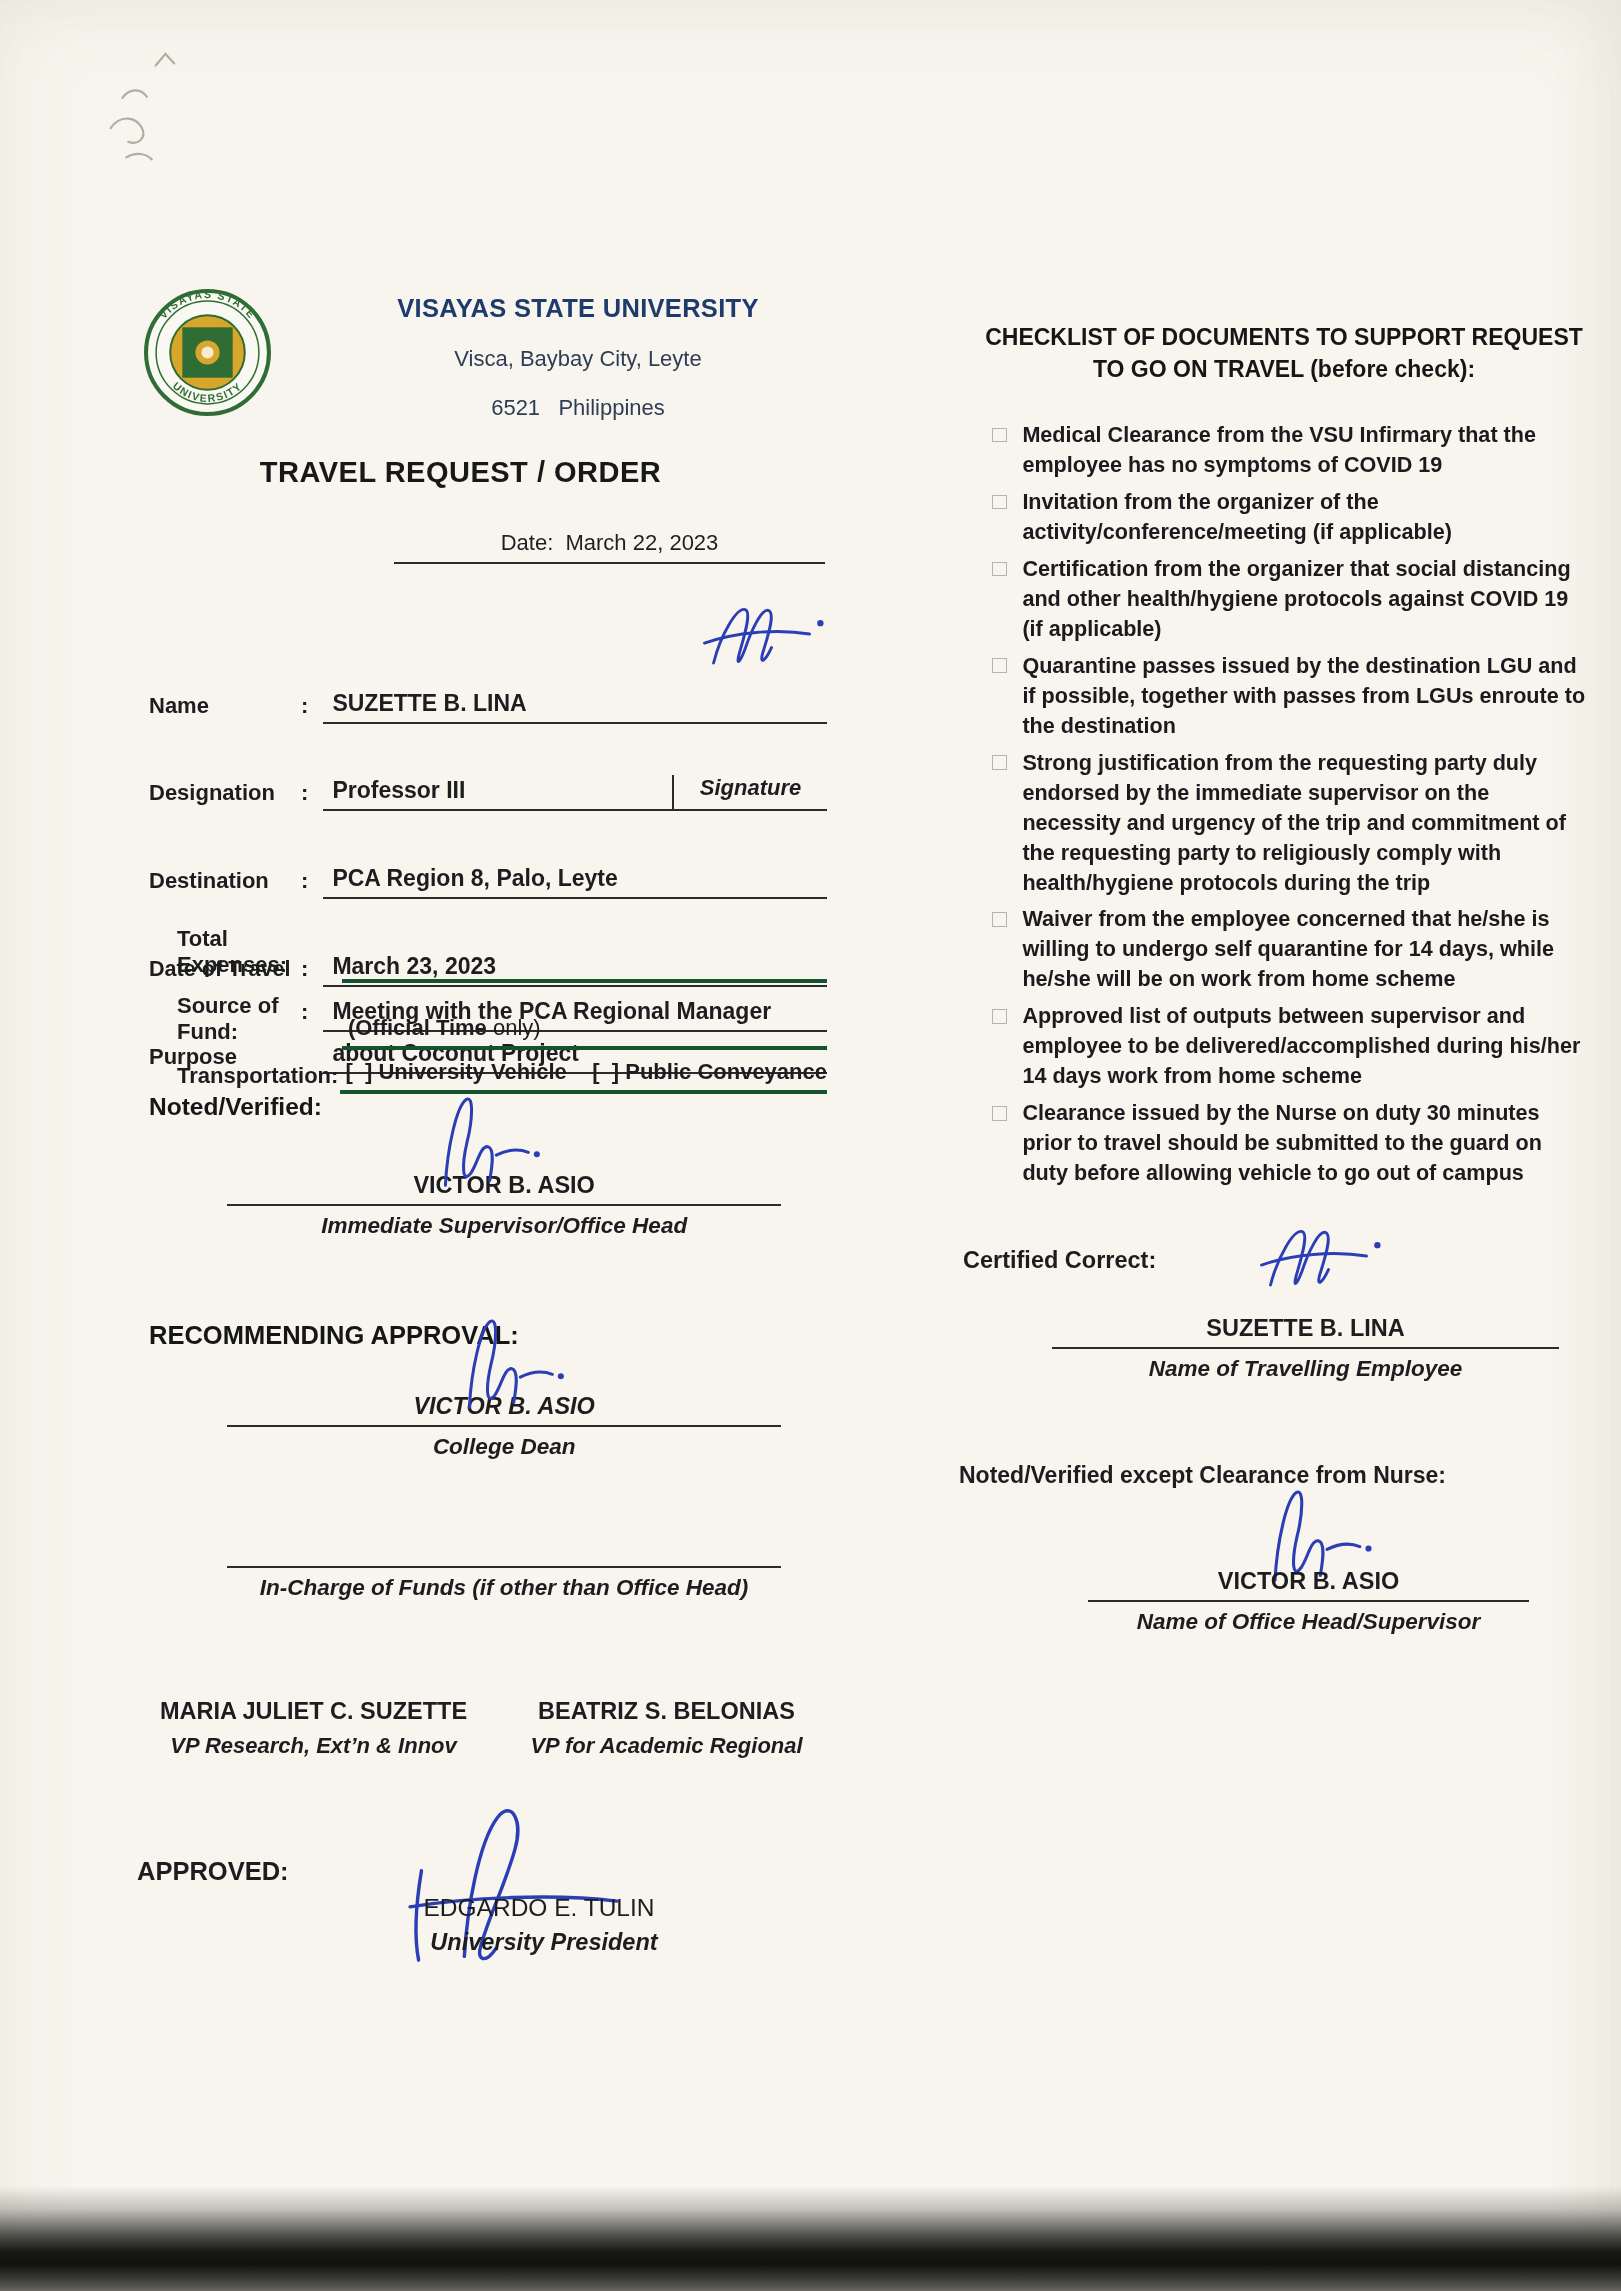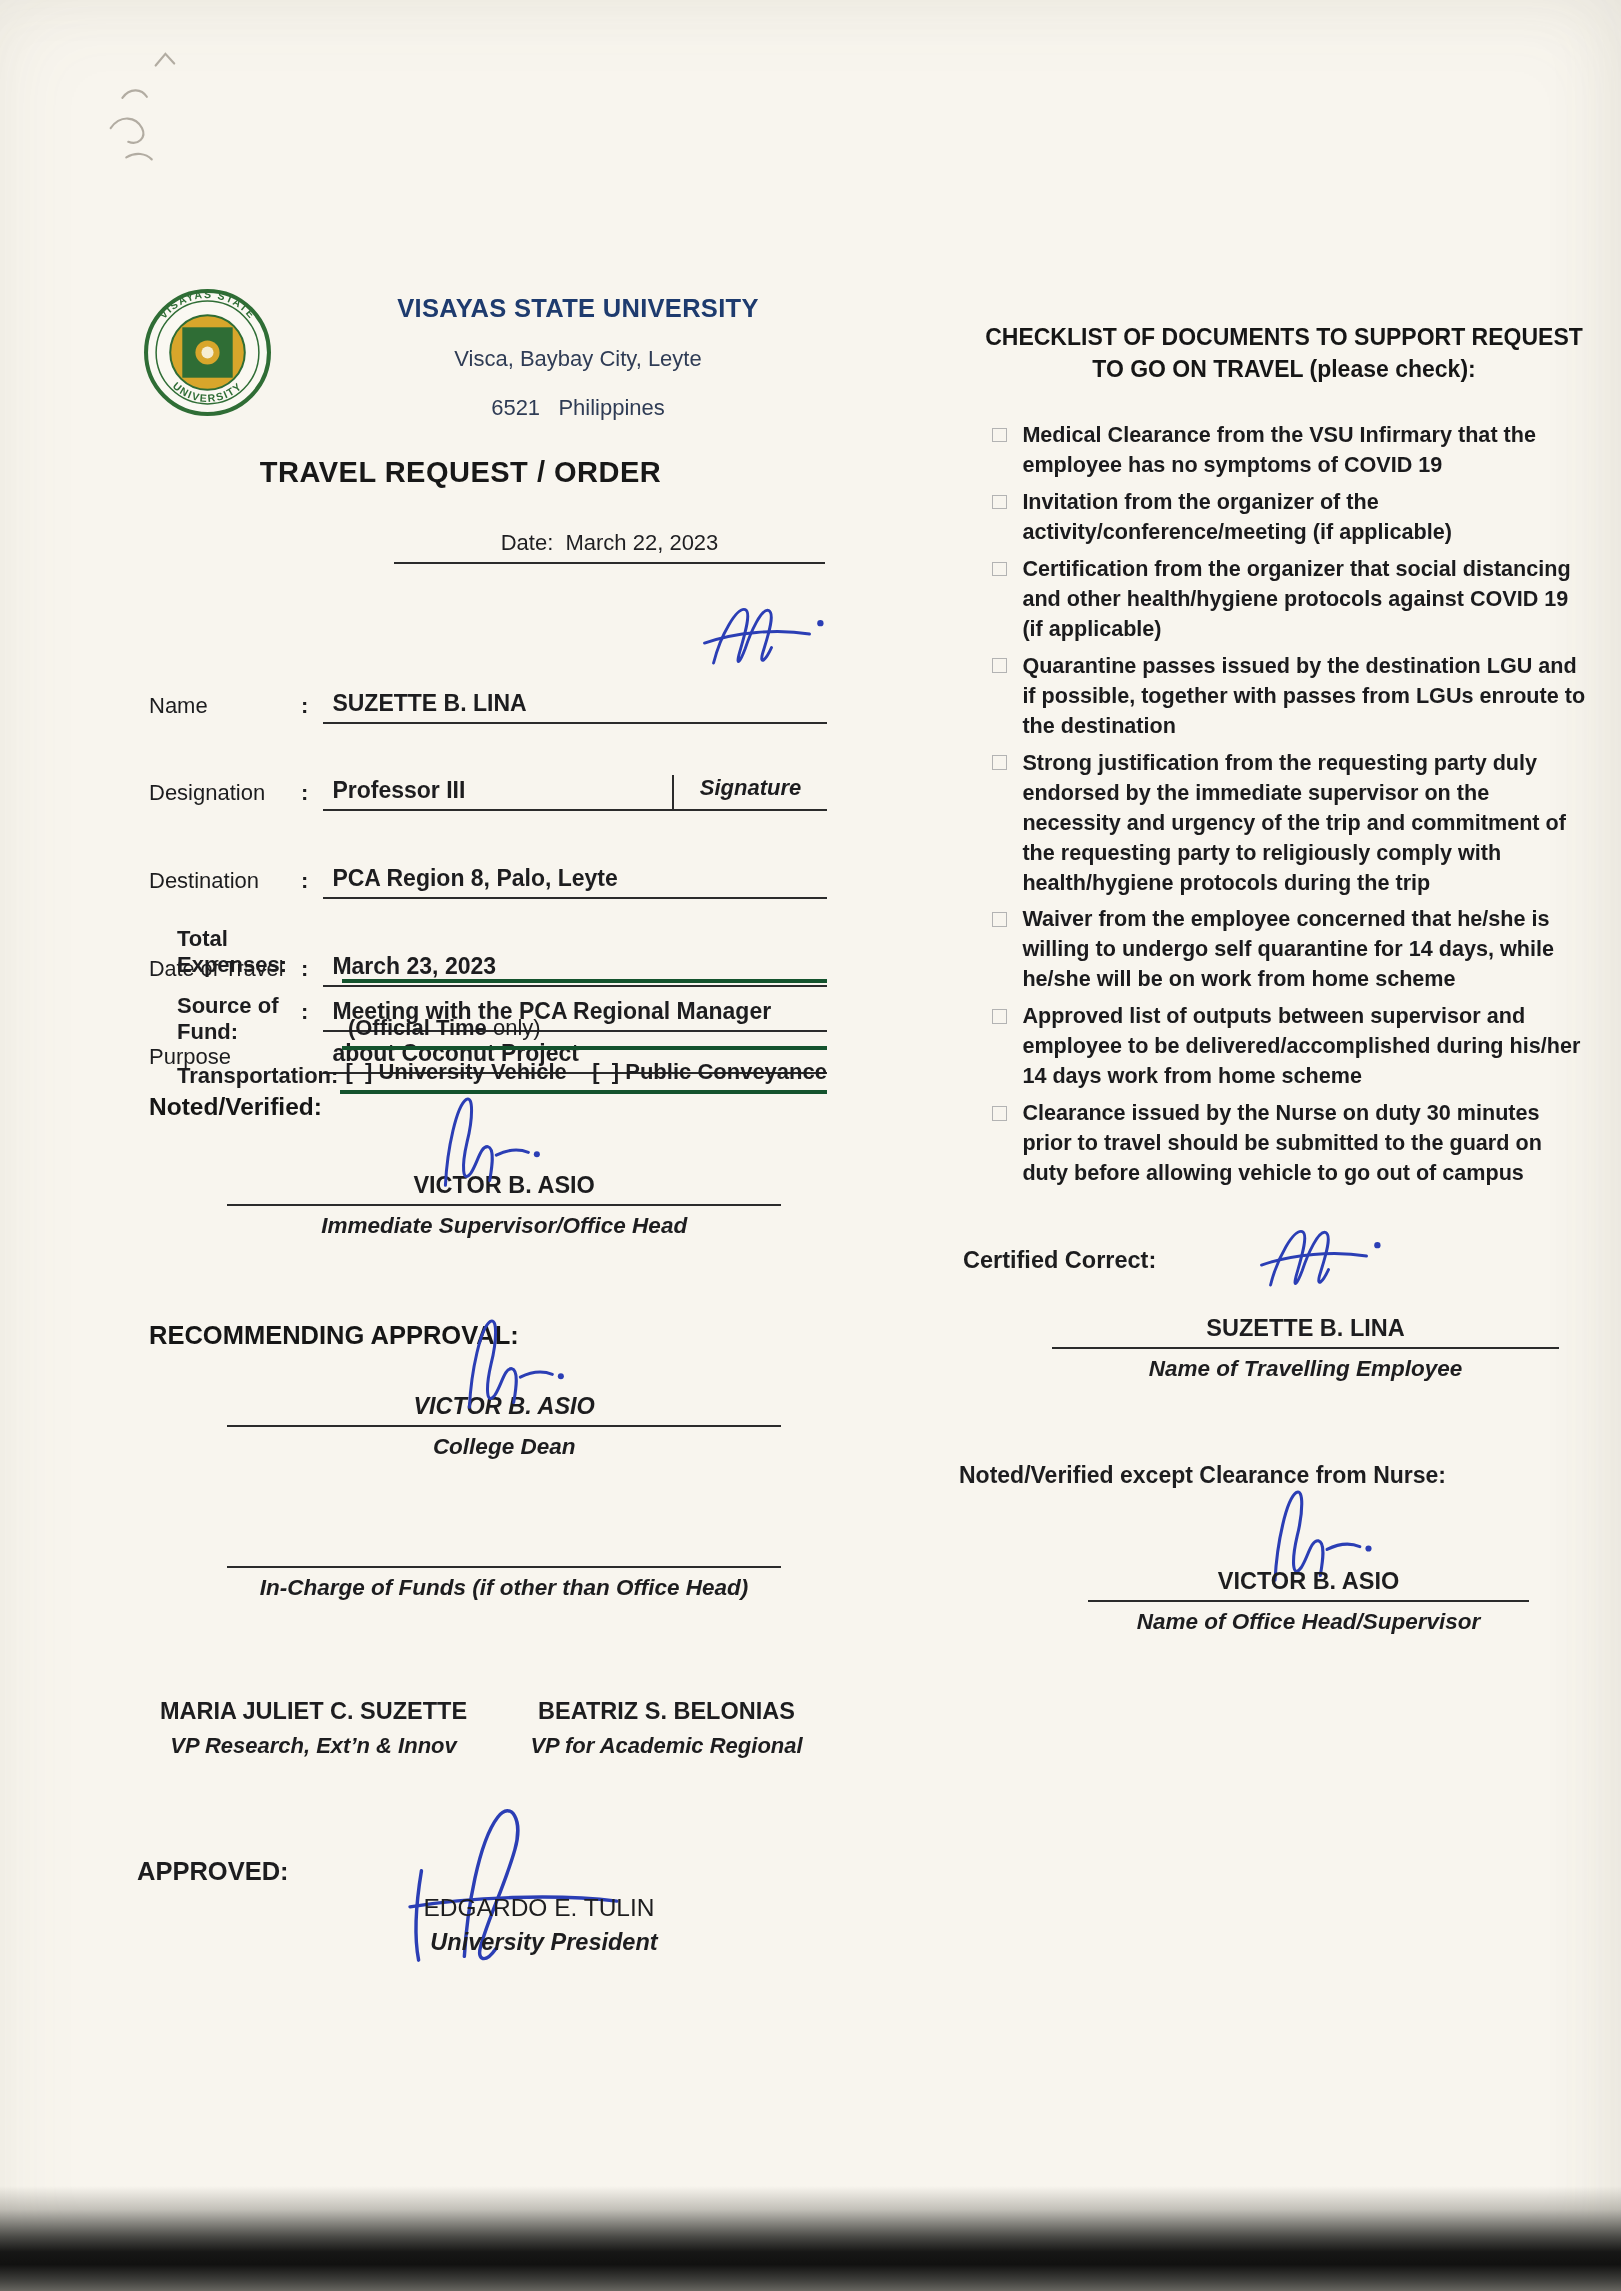--- a/index.html
+++ b/index.html
@@ -30,21 +30,21 @@
   .univ-name { font-size:25.5px; font-weight:bold; color:var(--navy, #1e3b6e); letter-spacing:0.3px; }
   .univ-addr { font-size:22px; color:#2f3c55; margin-top:23px; }
   .doc-title { position:absolute; left:147px; top:456px; width:627px; text-align:center;
     font-size:29px; font-weight:bold; letter-spacing:0.5px; color:#181818; }
   .date-line { position:absolute; left:394px; top:518px; width:431px; text-align:center;
     font-size:22px; color:#1f1f22; padding:11.8px 0 5.9px 0; border-bottom:2px solid #2b2b2b; }
 
   
   .form { position:absolute; left:149px; top:637px; width:678px; padding-top:7.8px; }
   .frow { display:flex; align-items:flex-end; margin-bottom:8.8px; }
-  .flabel { width:152px; font-weight:normal; font-size:22px; padding-bottom:4.9px;margin-top:48px; }
+  .flabel { width:152px; font-weight:bold; font-size:22px; padding-bottom:4.9px;margin-top:48px; }
   .fcolon { width:21.6px; font-weight:bold; font-size:22px; padding-bottom:4.9px; }
   .fval { flex:1; border-bottom:2px solid #2b2b2b; font-weight:bold; font-size:23px;
     padding:0 0 4.9px 9.8px; min-height:34px; }
   .fval-split { display:flex; align-items:stretch; padding:0; min-height:35px; }
   .fv-text { flex:1; padding:0 0 4.9px 9.8px; align-self:flex-end; }
   .sig-cell { width:155px; border-left:2px solid #2b2b2b; font-style:italic; font-size:22px;
     display:flex; align-items:flex-end; justify-content:center; padding-bottom:8px; }
   .fstack { flex:1; }
   .fstack .fval { margin-bottom:8.8px; }
   .fstack .fval:last-child { margin-bottom:0; }
@@ -242,21 +242,21 @@
   <svg class="sig" style="left:387px; top:1802px; width:250px; height:162px;" viewBox="0 0 250 170">
     <path style="stroke-width:3.6" d="M75,162 C78,112 90,42 110,16 C124,-2 137,18 128,50 C118,86 100,122 92,152 C88,166 97,170 108,154"></path>
     <path style="stroke-width:3.6" d="M18,110 C80,100 170,96 235,104"></path>
     <path style="stroke-width:3.6" d="M30,72 C25,102 22,140 27,166"></path>
   </svg>
   <div class="approved-name">EDGARDO E. TULIN</div>
   <div class="approved-title">University President</div>
 
   <div class="chk-heading">
     <div>CHECKLIST OF DOCUMENTS TO SUPPORT REQUEST</div>
-    <div>TO GO ON TRAVEL (please check):</div>
+    <div>TO GO ON TRAVEL (before check):</div>
   </div>
 
   <div class="chk-list">
     <div class="chk-item">
       <span class="chk-box"></span>
       <span class="chk-text">Medical Clearance from the VSU Infirmary that the employee has no symptoms of COVID 19</span>
     </div>
     <div class="chk-item">
       <span class="chk-box"></span>
       <span class="chk-text">Invitation from the organizer of the activity/conference/meeting (if applicable)</span>

